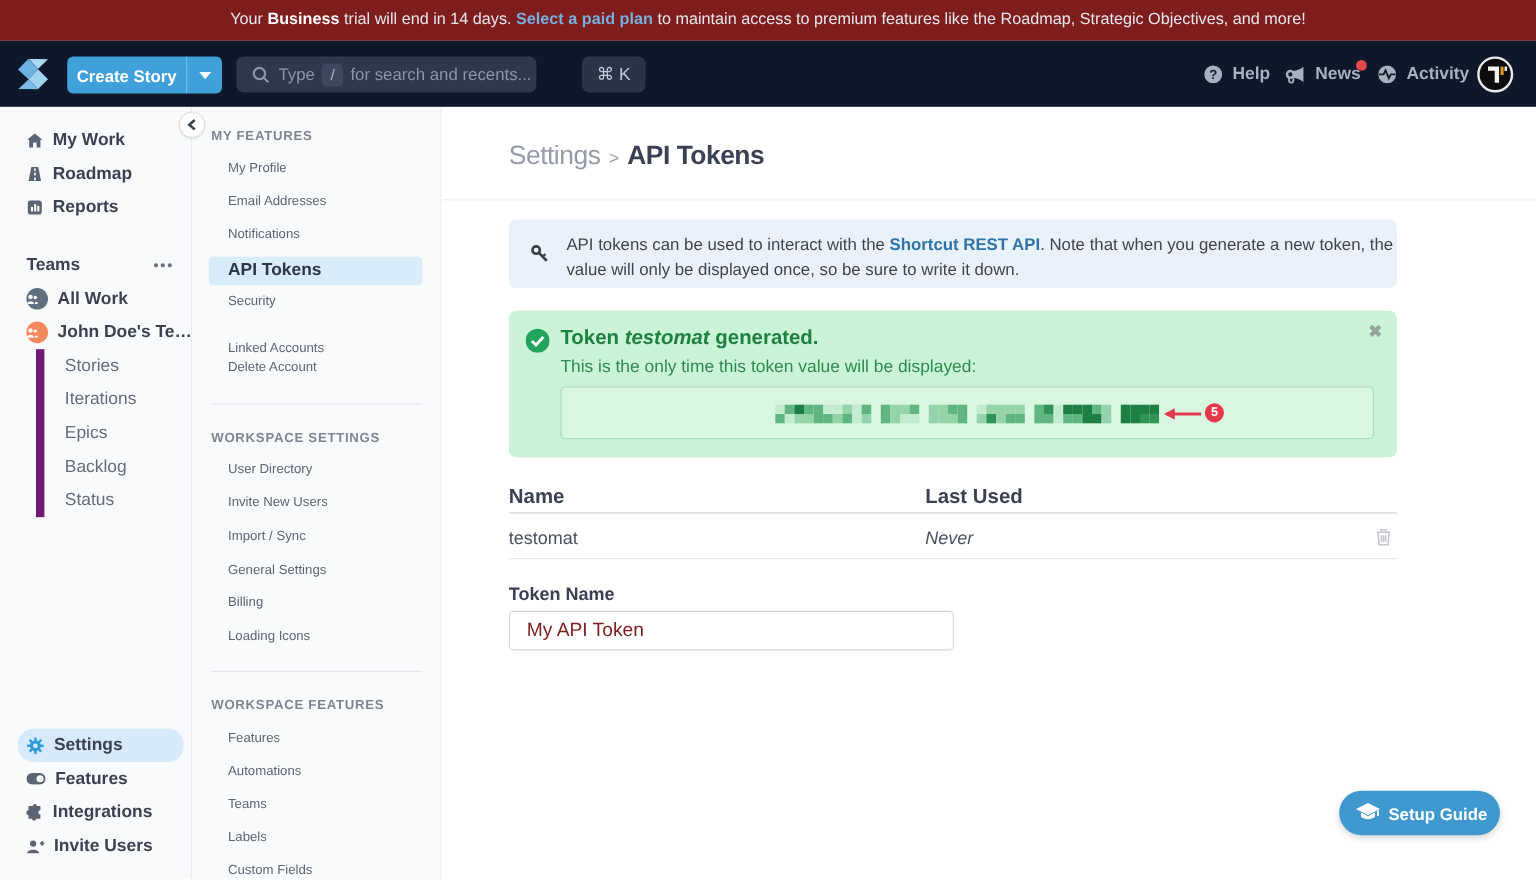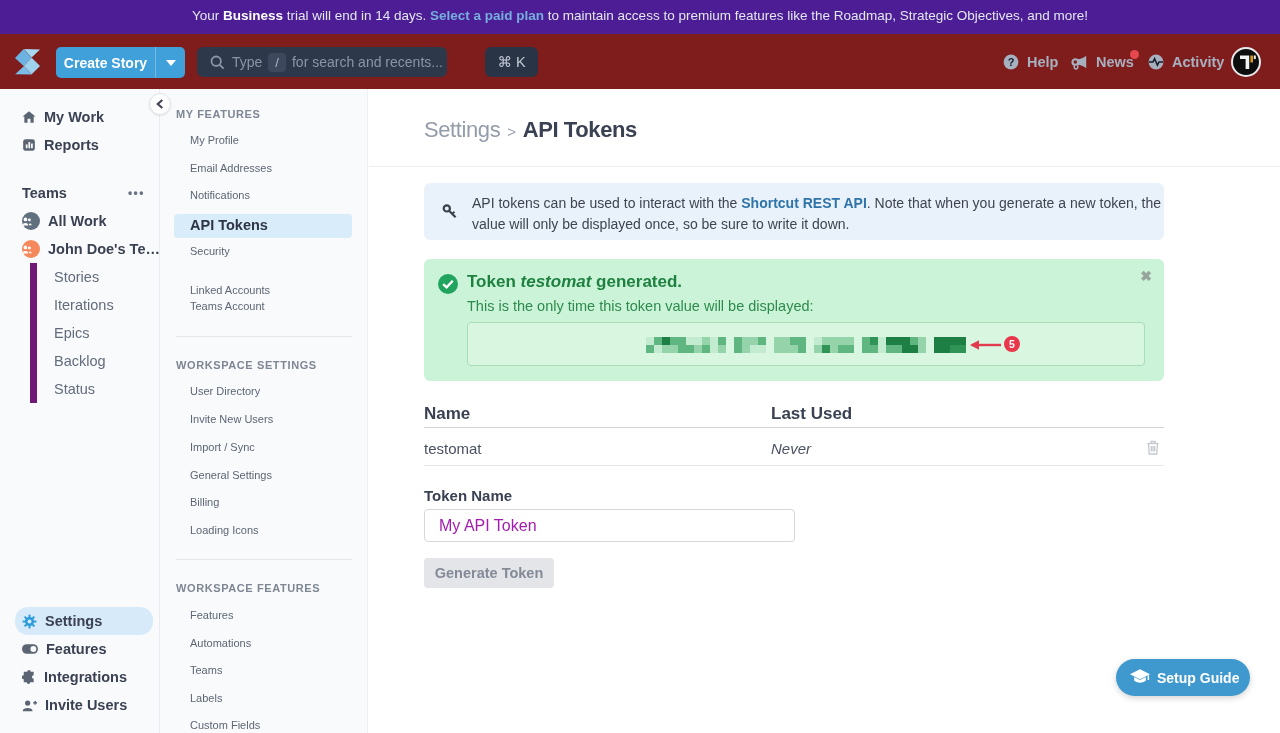--- a/index.html
+++ b/index.html
@@ -1,26 +1,26 @@
 <!DOCTYPE html>
 <html><head>
 <meta charset="utf-8">
 <style>
 * { margin:0; padding:0; box-sizing:border-box; }
 html,body { width:1280px; height:733px; overflow:hidden; }
 body { font-family:"Liberation Sans", sans-serif; position:relative; background:#fff; }
 
 
-.banner { position:absolute; left:0; top:0; width:1280px; height:34px; background:#4c1d95;
+.banner { position:absolute; left:0; top:0; width:1280px; height:34px; background:#7f1d1d;
   color:#e3e7ee; font-size:13.5px; display:flex; align-items:center; justify-content:center; padding-bottom:4px; }
 .banner b { color:#fff; font-weight:700; }
 .banner a { color:#76aede; text-decoration:none; font-weight:600; }
 
 
-.nav { position:absolute; left:0; top:34px; width:1280px; height:55px; background:#7f1d1d; z-index:10; }
+.nav { position:absolute; left:0; top:34px; width:1280px; height:55px; background:#0f172a; z-index:10; }
 .logo { position:absolute; left:15px; top:15px; }
 .cstory { position:absolute; left:56px; top:13px; width:129px; height:31px; background:#3fa0da;
   border-radius:5px; color:#fff; font-size:14px; font-weight:700; display:flex; align-items:center; }
 .cstory .txt { width:99px; text-align:center; }
 .cstory .sep { width:1px; height:31px; background:rgba(255,255,255,.28); }
 .cstory .arr { flex:1; display:flex; align-items:center; justify-content:center; }
 .search { position:absolute; left:197px; top:13px; width:250px; height:30px; background:#2d384b;
   border-radius:6px; display:flex; align-items:center; color:#8b95a7; font-size:14px; }
 .skey { background:#3e485c; border-radius:4px; padding:2px 7px; margin:0 6px; color:#aeb6c4; font-size:13px; }
 .cmdk { position:absolute; left:485px; top:13px; width:53px; height:30px; background:#2a3447;
@@ -80,21 +80,21 @@
 .thead { position:absolute; left:55px; top:312px; width:740px; height:28px; border-bottom:1px solid #cfd3d8;
   font-size:17px; font-weight:700; color:#3a4152; }
 .thead .c1 { position:absolute; left:0; top:4px; } .thead .c2 { position:absolute; left:347px; top:4px; }
 .trow { position:absolute; left:55px; top:340px; width:740px; height:38px; border-bottom:1px solid #e5e7ea;
   font-size:15px; color:#4a5160; }
 .trow .c1 { position:absolute; left:0; top:12px; } .trow .c2 { position:absolute; left:347px; top:12px; font-style:italic; }
 .trow .trash { position:absolute; right:3px; top:11px; }
 
 .tklabel { position:absolute; left:55px; top:399px; font-size:15px; font-weight:700; color:#3a4152; }
 .tkinput { position:absolute; left:55px; top:421px; width:371px; height:33px; border:1px solid #d4d7db;
-  border-radius:4px; display:flex; align-items:center; padding-left:14px; font-size:16px; color:#a21caf; }
+  border-radius:4px; display:flex; align-items:center; padding-left:14px; font-size:16px; color:#7f1d1d; }
 .genbtn { position:absolute; left:55px; top:470px; width:130px; height:30px; background:#e3e5e8; border-radius:4px;
   display:flex; align-items:center; justify-content:center; font-size:14.5px; font-weight:600; color:#848b97; }
 
 .setup { position:absolute; left:1116px; top:659px; width:134px; height:37px; background:#3f99cf; border-radius:19px;
   color:#fff; font-size:14px; font-weight:700; display:flex; align-items:center; box-shadow:0 2px 6px rgba(0,0,0,.18); }
 .setup svg { margin:0 7px 0 14px; }
 </style>
 </head>
 <body>
 
@@ -149,20 +149,26 @@
         <rect x="20.8" y="6.5" width="2" height="3.6" fill="#f2f2f2"></rect>
       </svg>
   </div>
 </div>
 
 <div class="side1">
   <div style="height:15px"></div>
   <div class="s1row"><svg width="14" height="14" viewBox="0 0 24 24">
         <path d="M12 2 L23 11 L20 11 L20 22 L14.5 22 L14.5 15 L9.5 15 L9.5 22 L4 22 L4 11 L1 11 Z" fill="#5b6472"></path>
       </svg>My Work</div>
+  <div class="s1row"><svg width="14" height="14" viewBox="0 0 24 24">
+        <path d="M7 2 L17 2 L21 22 L3 22 Z" fill="#5b6472"></path>
+        <rect x="11" y="4" width="2.4" height="3.5" fill="#f9fafb"></rect>
+        <rect x="11" y="10" width="2.4" height="4" fill="#f9fafb"></rect>
+        <rect x="11" y="17" width="2.4" height="4" fill="#f9fafb"></rect>
+      </svg>Roadmap</div>
   <div class="s1row"><svg width="14" height="14" viewBox="0 0 24 24">
         <rect x="2" y="2" width="20" height="20" rx="4" fill="#5b6472"></rect>
         <rect x="6.5" y="11" width="3" height="6.5" fill="#f9fafb"></rect>
         <rect x="11" y="7" width="3" height="10.5" fill="#f9fafb"></rect>
         <rect x="15.5" y="9.5" width="3" height="8" fill="#f9fafb"></rect>
       </svg>Reports</div>
   <div style="height:20px"></div>
   <div class="s1head">Teams<span class="dots">•••</span></div>
   <div class="s1row" style="font-weight:600"><span class="circ" style="background:#61707f">
         <svg width="13" height="11" viewBox="0 0 12 10">
@@ -227,21 +233,21 @@
 
 <div class="side2">
   <div class="s2head" style="top:20px">MY FEATURES</div>
   <div class="s2item" style="top:46px">My Profile</div>
   <div class="s2item" style="top:74px">Email Addresses</div>
   <div class="s2item" style="top:101px">Notifications</div>
   <div class="s2hl" style="top:126px"></div>
   <div class="s2active" style="top:129px">API Tokens</div>
   <div class="s2item" style="top:157px">Security</div>
   <div class="s2item" style="top:196px">Linked Accounts</div>
-  <div class="s2item" style="top:212px">Teams Account</div>
+  <div class="s2item" style="top:212px">Delete Account</div>
   <div class="s2div" style="top:248px"></div>
   <div class="s2head" style="top:271px">WORKSPACE SETTINGS</div>
   <div class="s2item" style="top:297px">User Directory</div>
   <div class="s2item" style="top:325px">Invite New Users</div>
   <div class="s2item" style="top:353px">Import / Sync</div>
   <div class="s2item" style="top:381px">General Settings</div>
   <div class="s2item" style="top:408px">Billing</div>
   <div class="s2item" style="top:436px">Loading Icons</div>
   <div class="s2div" style="top:471px"></div>
   <div class="s2head" style="top:494px">WORKSPACE FEATURES</div>
@@ -368,21 +374,20 @@
           <path d="M3.5 4.5 L4.2 15 L11.8 15 L12.5 4.5"></path>
           <path d="M6.3 7 L6.3 12.5"></path>
           <path d="M8 7 L8 12.5"></path>
           <path d="M9.7 7 L9.7 12.5"></path>
         </g>
       </svg>
   </div>
 
   <div class="tklabel">Token Name</div>
   <div class="tkinput">My API Token</div>
-  <div class="genbtn">Generate Token</div>
 </div>
 
 <div class="setup">
   <svg width="20" height="17" viewBox="0 0 24 20">
       <path d="M12 0 L24 6 L12 12 L0 6 Z" fill="#fff"></path>
       <path d="M5 9.5 L5 14 Q12 18.5 19 14 L19 9.5 L12 13 Z" fill="#fff"></path>
       <path d="M22 7.5 L22 13" stroke="#fff" stroke-width="1.8" fill="none"></path>
     </svg>
   <span>Setup Guide</span>
 </div>

